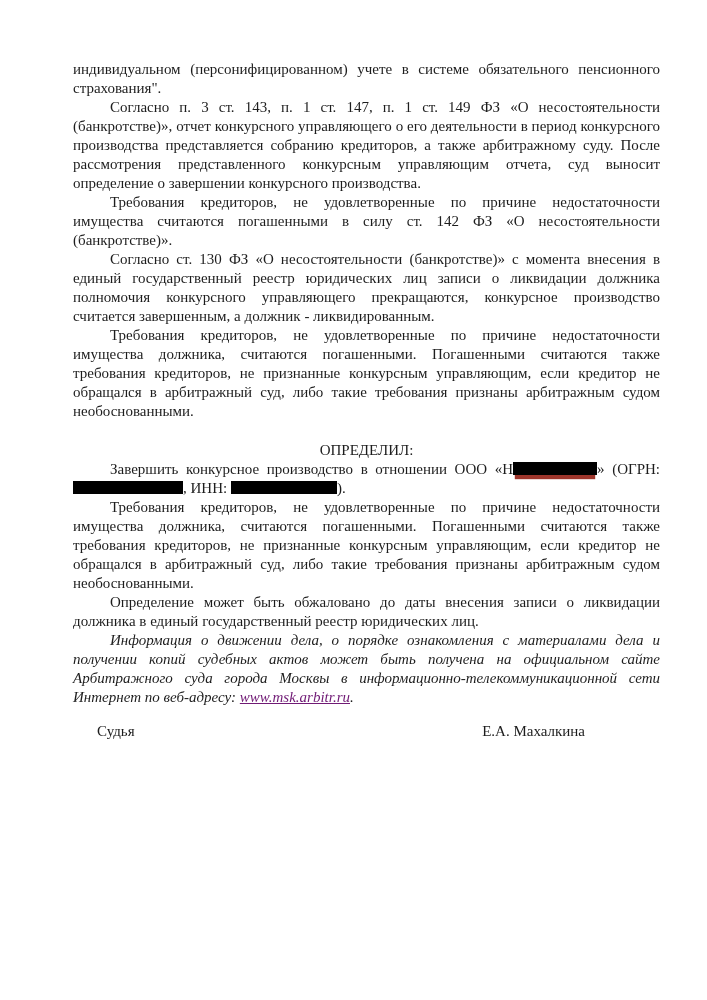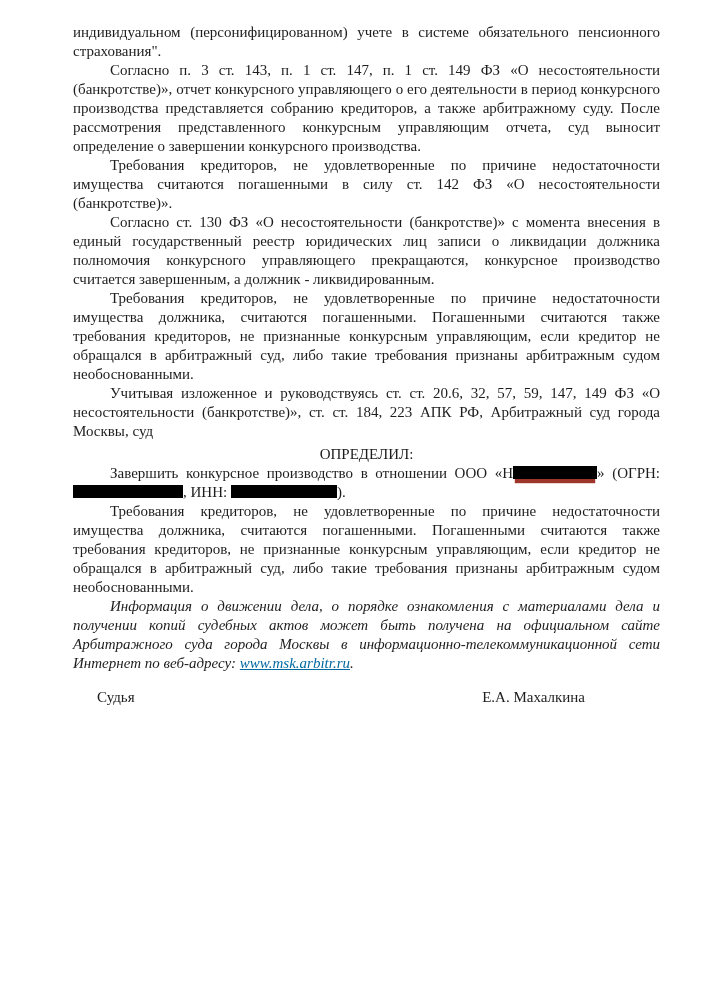--- a/index.html
+++ b/index.html
@@ -13,50 +13,50 @@
     font-family: "Liberation Serif", "DejaVu Serif", serif;
     font-size: 15px;
     line-height: 19px;
     color: #1d1d1d;
     overflow: hidden;
   }
   .page {
     box-sizing: border-box;
     width: 707px;
     height: 1000px;
-    padding: 23px 47px 0 73px;
+    padding: 60px 47px 0 73px;
   }
   p {
     margin: 0;
     text-align: justify;
     text-indent: 37px;
   }
   p.continuation { text-indent: 0; }
   .ruling-heading {
     text-align: center;
     text-indent: 0;
-    margin-top: 4px;
+    margin-top: 20px;
   }
   .red-u, p.red-underline {
     text-decoration-color: #9e352b;
     text-decoration-thickness: 2.6px;
     text-underline-offset: 4px;
   }
   .redact {
     display: inline-block;
     background: #000000;
     height: 13px;
     vertical-align: -1px;
   }
   .redact-name { width: 84px; box-shadow: 0 6px 0 -1.8px #9e352b; }
   .redact-ogrn { width: 110px; }
   .redact-inn  { width: 106px; }
   .italic { font-style: italic; }
   .weblink {
-    color: #0369a1;
+    color: #701a75;
     text-decoration: underline;
     font-style: italic;
     cursor: pointer;
   }
   .sig-row {
     display: flex;
     justify-content: space-between;
     margin-top: 15px;
   }
   .sig-left  { margin-left: 24px; }
@@ -70,28 +70,28 @@
   <p class="continuation">индивидуальном (персонифицированном) учете в системе обязательного пенсионного страхования".</p>
 
   <p>Согласно п. 3 ст. 143, п. 1 ст. 147, п. 1 ст. 149 ФЗ «О несостоятельности (банкротстве)», отчет конкурсного управляющего о его деятельности в период конкурсного производства представляется собранию кредиторов, а также арбитражному суду. После рассмотрения представленного конкурсным управляющим отчета, суд выносит определение о завершении конкурсного производства.</p>
 
   <p>Требования кредиторов, не удовлетворенные по причине недостаточности имущества считаются погашенными в силу ст. 142 ФЗ «О несостоятельности (банкротстве)».</p>
 
   <p>Согласно ст. 130 ФЗ «О несостоятельности (банкротстве)» с момента внесения в единый государственный реестр юридических лиц записи о ликвидации должника полномочия конкурсного управляющего прекращаются, конкурсное производство считается завершенным, а должник - ликвидированным.</p>
 
   <p>Требования кредиторов, не удовлетворенные по причине недостаточности имущества должника, считаются погашенными. Погашенными считаются также требования кредиторов, не признанные конкурсным управляющим, если кредитор не обращался в арбитражный суд, либо такие требования признаны арбитражным судом необоснованными.</p>
 
-  <p>Учитывая изложенное и руководствуясь ст. ст. 20.6, 32, 57, 59, 147, 149 ФЗ «О несостоятельности (банкротстве)», ст. ст. 184, 223 АПК РФ, Арбитражный суд города Москвы, суд</p>
 
   <p class="ruling-heading">ОПРЕДЕЛИЛ:</p>
 
   <p><span class="red-u">Завершить конкурсное производство в отношении ООО «Н</span><span class="redact redact-name"></span><span class="red-u">»</span><span> (ОГРН: </span><span class="redact redact-ogrn"></span><span>, ИНН: </span><span class="redact redact-inn"></span><span>).</span></p>
 
   <p class="red-underline">Требования кредиторов, не удовлетворенные по причине недостаточности имущества должника, считаются погашенными. Погашенными считаются также требования кредиторов, не признанные конкурсным управляющим, если кредитор не обращался в арбитражный суд, либо такие требования признаны арбитражным судом необоснованными.</p>
 
+  <p>Определение может быть обжаловано до даты внесения записи о ликвидации должника в единый государственный реестр юридических лиц.</p>
 
   <p class="italic"><span>Информация о движении дела, о порядке ознакомления с материалами дела и получении копий судебных актов может быть получена на официальном сайте Арбитражного суда города Москвы в информационно-телекоммуникационной сети Интернет по веб-адресу: </span><a class="weblink">www.msk.arbitr.ru</a><span>.</span></p>
 
   <div class="sig-row">
     <span class="sig-left">Судья</span>
     <span class="sig-right">Е.А. Махалкина</span>
   </div>
 
 </div>
 

